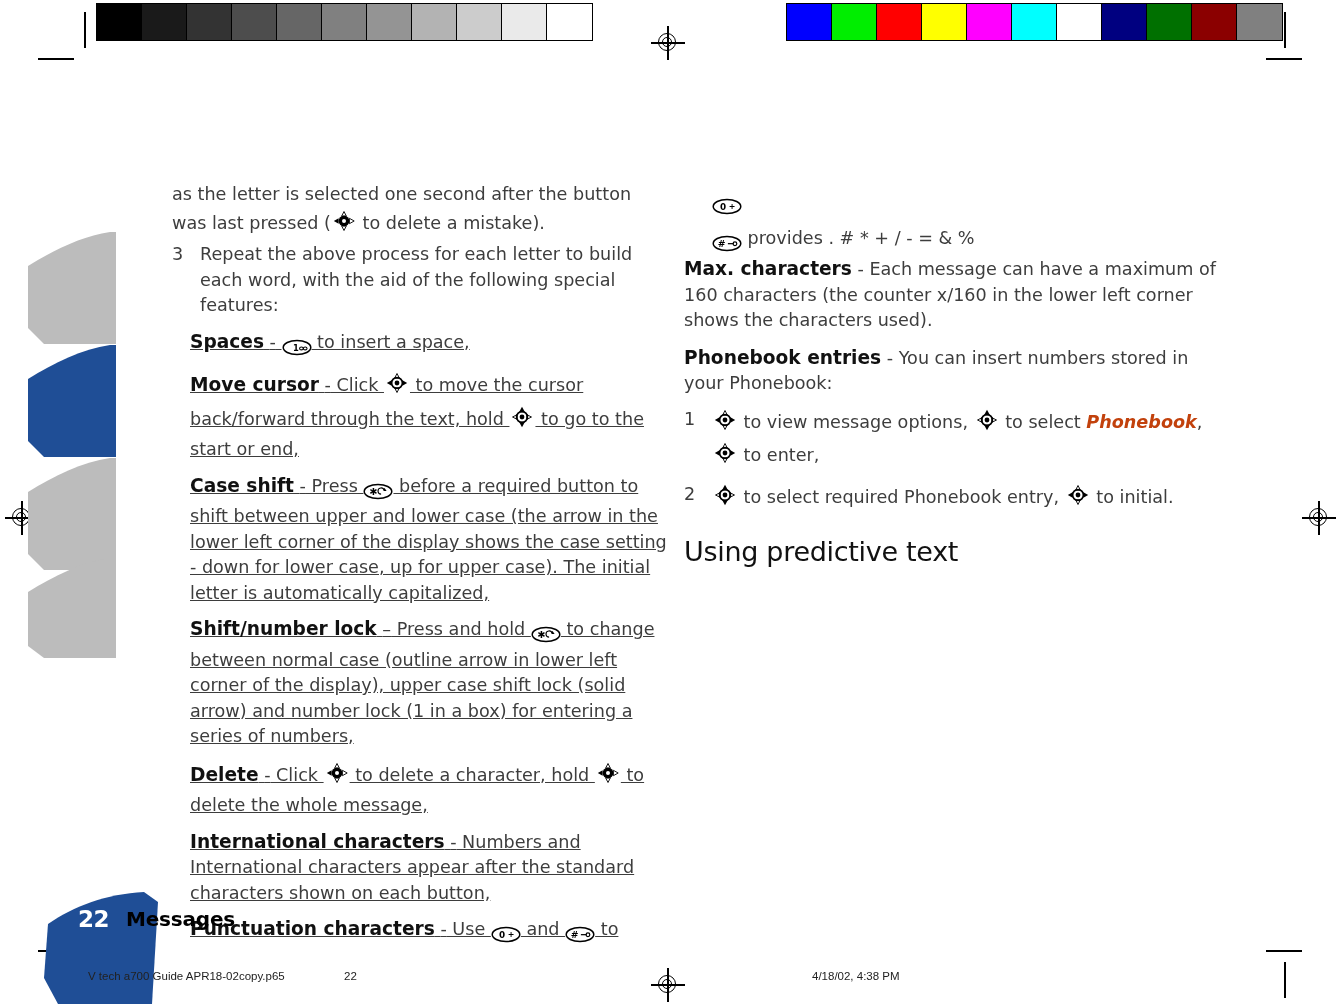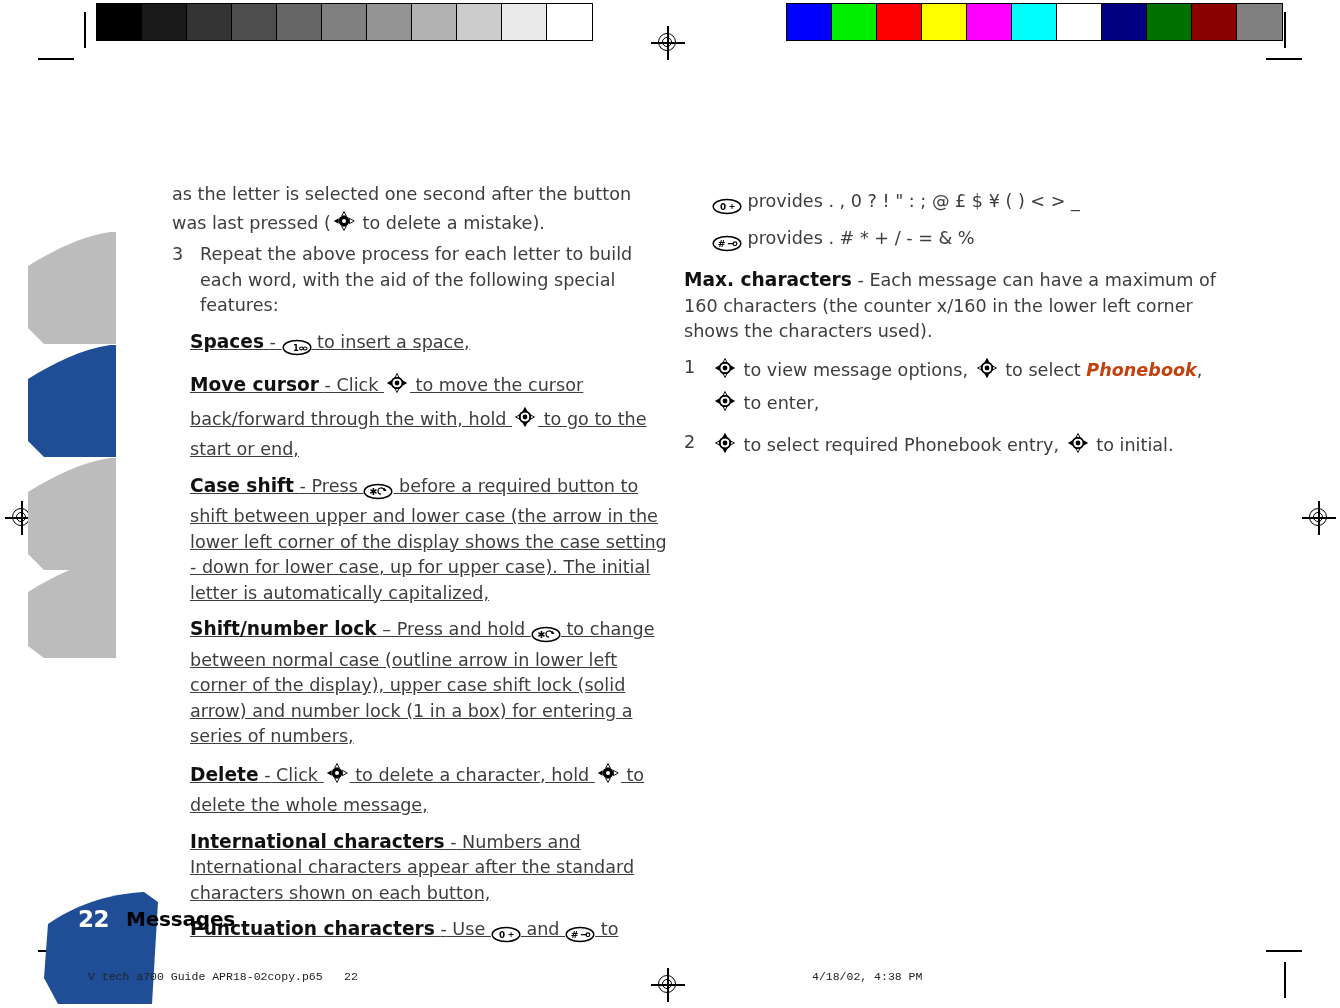--- a/index.html
+++ b/index.html
@@ -70,21 +70,21 @@
     position:absolute;left:78px;top:906px;
     font-size:23px;font-weight:bold;color:#ffffff;
     font-family:"DejaVu Sans","Liberation Sans",sans-serif;
     letter-spacing:-0.5px;
   }
   #footer-section-title{
     position:absolute;left:126px;top:907px;
     font-size:20px;font-weight:bold;color:#000;
     letter-spacing:-0.2px;
   }
-  .printinfo{position:absolute;font-size:11.5px;color:#222;font-family:Liberation Mono, monospace;}
+  .printinfo{position:absolute;font-size:11.5px;color:#222;font-family:Liberation Sans, sans-serif;}
   #print-filename{left:88px;top:970px;}
   #print-pagenum{left:344px;top:970px;}
   #print-timestamp{left:812px;top:970px;}
 </style>
 </head>
 <body>
 
 <div class="calbar" id="gray-bar">
     <div class="swatch" style="background: rgb(0, 0, 0);"></div>
     <div class="swatch" style="background: rgb(26, 26, 26);"></div>
@@ -208,21 +208,21 @@
 
     <div class="feature">
       <span class="lead">Move cursor</span>
       <span>-</span><span> Click </span><span class="ico"><svg class="joy" viewBox="0 0 26 26">
             <circle cx="13" cy="13" r="5.4" fill="none" stroke="#000" stroke-width="1.7"></circle>
             <circle cx="13" cy="13" r="2.4" fill="#000"></circle>
             <polygon points="13,3.5 15.4,8.2 10.6,8.2" fill="none" stroke="#000" stroke-width="0.9"></polygon>
             <polygon points="13,22.5 15.4,17.8 10.6,17.8" fill="none" stroke="#000" stroke-width="0.9"></polygon>
             <polygon points="2.8,13 7.6,10.3 7.6,15.7" fill="#000"></polygon>
             <polygon points="23.2,13 18.4,10.3 18.4,15.7" fill="#000"></polygon>
-          </svg></span><span> to move the cursor back/forward through the with, hold </span><span class="ico"><svg class="joy" viewBox="0 0 26 26">
+          </svg></span><span> to move the cursor back/forward through the text, hold </span><span class="ico"><svg class="joy" viewBox="0 0 26 26">
             <circle cx="13" cy="13" r="5.4" fill="none" stroke="#000" stroke-width="1.7"></circle>
             <circle cx="13" cy="13" r="2.4" fill="#000"></circle>
             <polygon points="13,2.8 16,8.2 10,8.2" fill="#000"></polygon>
             <polygon points="13,23.2 16,17.8 10,17.8" fill="#000"></polygon>
             <polygon points="3.5,13 8.2,10.6 8.2,15.4" fill="none" stroke="#000" stroke-width="0.9"></polygon>
             <polygon points="22.5,13 17.8,10.6 17.8,15.4" fill="none" stroke="#000" stroke-width="0.9"></polygon>
           </svg></span><span> to go to the start or end,</span>
     </div>
 
     <div class="feature">
@@ -285,38 +285,41 @@
 
   <div class="col" id="right-column">
 
 
     <div style="margin-left:28px;margin-top:7px;">
       <span class="ico"><svg class="key" viewBox="0 0 34 19">
             <ellipse cx="17" cy="9.5" rx="15.6" ry="8" fill="none" stroke="#000" stroke-width="1.7"></ellipse>
             <text x="9" y="13.5" font-family="DejaVu Sans, sans-serif" font-size="10" font-weight="bold" fill="#000">0</text>
             <text x="19" y="12.5" font-family="DejaVu Sans, sans-serif" font-size="9" font-weight="bold" fill="#000">+</text>
           </svg></span>
-      <span>provides . , 0 ? ! " : ; @ £ $ ¥ ( ) &lt; &gt; _</span>
     </div>
 
     <div style="margin-left:28px;margin-top:6px;">
       <span class="ico"><svg class="key" viewBox="0 0 34 19">
             <ellipse cx="17" cy="9.5" rx="15.6" ry="8" fill="none" stroke="#000" stroke-width="1.7"></ellipse>
             <text x="6.5" y="13.5" font-family="DejaVu Sans, sans-serif" font-size="10.5" font-weight="bold" fill="#000">#</text>
             <path d="M18 9.7 l6.5 0" stroke="#000" stroke-width="1.4" fill="none"></path>
             <circle cx="26" cy="9.7" r="2.1" fill="none" stroke="#000" stroke-width="1.4"></circle>
           </svg></span>
       <span>provides . # * + / - = &amp; %</span>
     </div>
 
-    <div style="margin-top:11px;">
+    <div style="">
       <span class="lead">Max. characters</span>
       <span>-</span><span> Each message can have a maximum of 160 characters (the counter x/160 in the lower left corner shows the characters used).</span>
     </div>
 
+    <div style="margin-top:11px;">
+      <span class="lead">Phonebook entries</span>
+      <span>-</span><span> You can insert numbers stored in your Phonebook:</span>
+    </div>
 
     <div class="numitem" style="margin-top:10px;padding-left:28px;">
       <span class="num">1</span>
       <span class="ico"><svg class="joy" viewBox="0 0 26 26">
             <circle cx="13" cy="13" r="5.4" fill="none" stroke="#000" stroke-width="1.7"></circle>
             <circle cx="13" cy="13" r="2.4" fill="#000"></circle>
             <polygon points="13,3.5 15.4,8.2 10.6,8.2" fill="none" stroke="#000" stroke-width="0.9"></polygon>
             <polygon points="13,22.5 15.4,17.8 10.6,17.8" fill="none" stroke="#000" stroke-width="0.9"></polygon>
             <polygon points="2.8,13 7.6,10.3 7.6,15.7" fill="#000"></polygon>
             <polygon points="23.2,13 18.4,10.3 18.4,15.7" fill="#000"></polygon>
@@ -349,20 +352,21 @@
           </svg></span><span> to select required Phonebook entry, </span><span class="ico"><svg class="joy" viewBox="0 0 26 26">
             <circle cx="13" cy="13" r="5.4" fill="none" stroke="#000" stroke-width="1.7"></circle>
             <circle cx="13" cy="13" r="2.4" fill="#000"></circle>
             <polygon points="13,3.5 15.4,8.2 10.6,8.2" fill="none" stroke="#000" stroke-width="0.9"></polygon>
             <polygon points="13,22.5 15.4,17.8 10.6,17.8" fill="none" stroke="#000" stroke-width="0.9"></polygon>
             <polygon points="2.8,13 7.6,10.3 7.6,15.7" fill="#000"></polygon>
             <polygon points="23.2,13 18.4,10.3 18.4,15.7" fill="#000"></polygon>
           </svg></span><span> to initial.</span>
     </div>
 
+    <h2 class="section-heading">Using predictive text</h2>
 
 
   </div>
 
 </div>
 
 <div id="footer-marker">
   <svg width="120" height="112" viewBox="0 0 120 112" aria-hidden="true">
     <path d="M8 32 C34 14 66 2 104 0 L118 10 L112 112 L18 112 L4 86 Z" fill="#1f4e96"></path>
   </svg>

